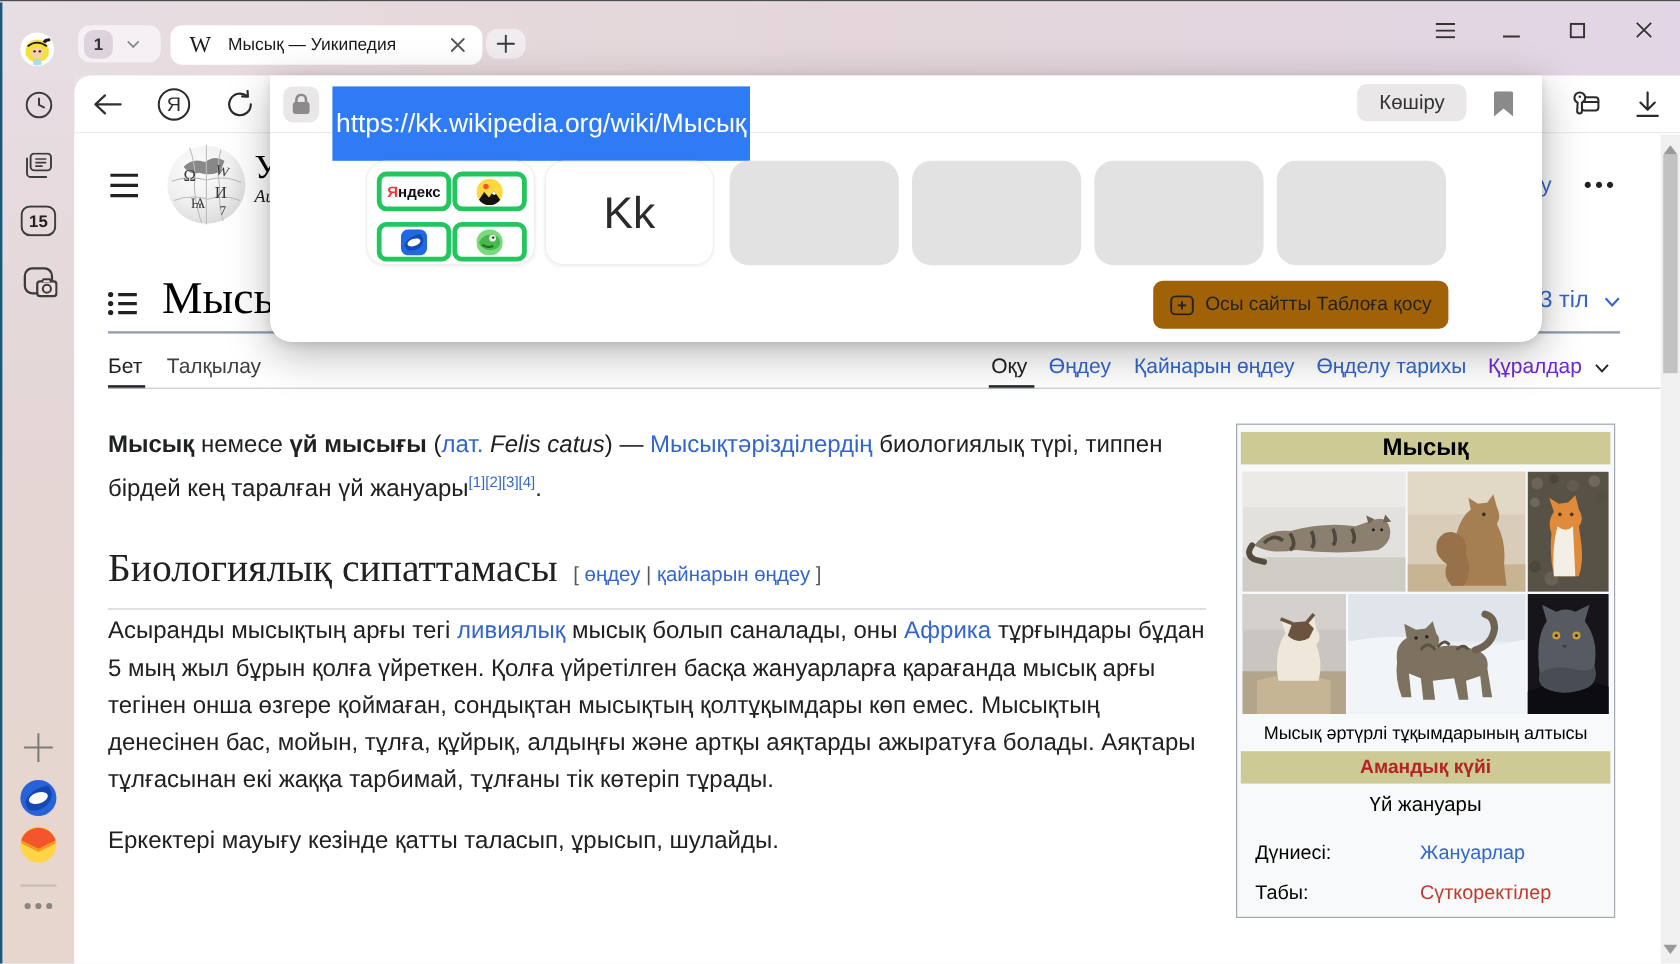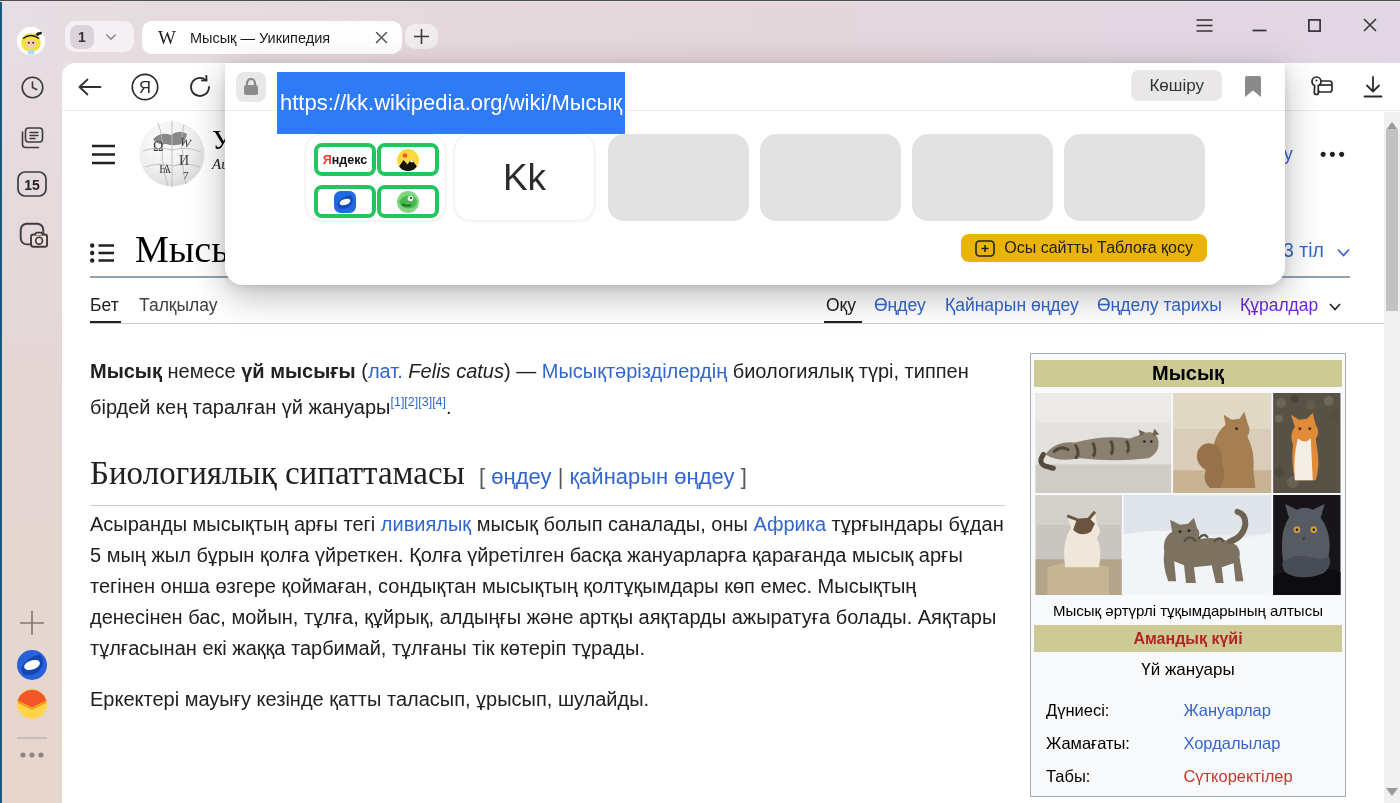--- a/index.html
+++ b/index.html
@@ -52,21 +52,21 @@
 .urlrow { position:absolute; left:0; top:0; width:100%; height:48px; border-bottom:1px solid #ececec; }
 .lock { position:absolute; left:11px; top:9px; width:30px; height:30px; background:#e9e7e7; border-radius:8px; }
 .urlsel { position:absolute; left:52px; top:9px; font-size:22px; background:#2f7bf5; color:#fff; padding:18px 3px; }
 .copybtn { position:absolute; right:63px; top:7px; height:31px; background:#e9e7e8; border-radius:8px; font-size:17px; color:#333; padding:0 18px; display:flex; align-items:center; }
 .bookmark { position:absolute; right:24px; top:13px; }
 .tiles { position:absolute; left:0; top:48px; width:100%; height:180px; }
 .tile { position:absolute; top:23px; width:141px; height:87px; border-radius:16px; }
 .tile-w { background:#fff; border:1px solid #f0f0f0; box-shadow:0 1px 3px rgba(0,0,0,0.06); }
 .tile-g { background:#e2e2e2; }
 .mini { position:absolute; width:62px; height:33px; background:#fff; border:4px solid #22c55e; border-radius:8px; display:flex; align-items:center; justify-content:center; }
-.addbtn { position:absolute; right:78px; top:123px; height:28px; background:#eab308; border-radius:8px; font-size:16px; color:#222; display:flex; align-items:center; padding:0 14px; }
+.addbtn { position:absolute; right:78px; top:123px; height:40px; background:#a16207; border-radius:8px; font-size:16px; color:#222; display:flex; align-items:center; padding:0 14px; }
 </style>
 </head>
 <body>
 <div class="titlebar">
   <div class="avatar">
     <svg width="28" height="28" viewBox="0 0 28 28">
       <circle cx="14" cy="14" r="14" fill="#fff"></circle>
       <path d="M4.5 19 Q3 7 14 6 Q25 7 23.5 19 L20.5 23 Q14 26 7.5 23 Z" fill="#f4e23a"></path>
       <path d="M6 11.5 Q14 5.5 22 11.5" stroke="#1c1c1c" stroke-width="1.5" fill="none"></path>
       <path d="M18.5 7.5 q2.5 -3.5 4 -1.5 q1.5 1.5 -2 3 Z M21.5 5.5 q3 -1.5 3.5 0.5 q0.5 2 -3 1.5 Z" fill="#1c1c1c"></path>
@@ -269,21 +269,21 @@
     <div style="position:absolute;left:1035px;top:183px;font-size:17.5px;color:#3366cc;">Өңделу тарихы</div>
     <div style="position:absolute;left:1178px;top:183px;font-size:17.5px;color:#6d28d9;">Құралдар
       <svg style="margin-left:6px" width="12" height="8" viewBox="0 0 12 8">
           <path d="M1 1 L6 6.5 L11 1" stroke="#202122" stroke-width="1.6" fill="none"></path>
         </svg>
     </div>
     <div class="hr2"></div>
 
     <div class="content">
       <p><b>Мысық</b> немесе <b>үй мысығы</b> (<a class="wl" href="#">лат.</a> <i>Felis catus</i>) — <a class="wl" href="#">Мысықтәрізділердің</a> биологиялық түрі, типпен бірдей кең таралған үй жануары<sup style="font-size:12.5px;"><a class="wl" href="#">[1][2][3][4]</a></sup>.</p>
-      <h2 class="serif" style="font-size:33px;line-height:40px;font-weight:400;margin-top:30px;">Биологиялық сипаттамасы <span style="font-family:'Liberation Sans',sans-serif;font-size:22px;color:#54595d;">&nbsp;[ <a class="wl" href="#">өңдеу</a> | <a class="wl" href="#">қайнарын өңдеу</a> ]</span></h2>
+      <h2 class="serif" style="font-size:33px;line-height:40px;font-weight:400;margin-top:30px;">Биологиялық сипаттамасы <span style="font-family:'Liberation Sans',sans-serif;font-size:17px;color:#54595d;">&nbsp;[ <a class="wl" href="#">өңдеу</a> | <a class="wl" href="#">қайнарын өңдеу</a> ]</span></h2>
       <div style="width:915px;height:1px;background:#c8ccd1;margin-top:8px;"></div>
       <p style="margin-top:3px;">Асыранды мысықтың арғы тегі <a class="wl" href="#">ливиялық</a> мысық болып саналады, оны <a class="wl" href="#">Африка</a> тұрғындары бұдан 5 мың жыл бұрын қолға үйреткен. Қолға үйретілген басқа жануарларға қарағанда мысық арғы тегінен онша өзгере қоймаған, сондықтан мысықтың қолтұқымдары көп емес. Мысықтың денесінен бас, мойын, тұлға, құйрық, алдыңғы және артқы аяқтарды ажыратуға болады. Аяқтары тұлғасынан екі жаққа тарбимай, тұлғаны тік көтеріп тұрады.</p>
       <p style="margin-top:20px;">Еркектері мауығу кезінде қатты таласып, ұрысып, шулайды.</p>
     </div>
 
     <div class="infobox">
       <div class="ib-head" style="margin-top:3px;">Мысық</div>
       <div style="padding:6px 0 0;text-align:center;">
         <svg width="308" height="202" viewBox="0 0 308 204">
 
@@ -353,24 +353,20 @@
       <div style="text-align:center;font-size:17px;padding:8px 0;">Үй жануары</div>
       <table style="width:100%;font-size:16.5px;border-spacing:0;margin-top:6px;">
           <colgroup>
             <col style="width:48.5%">
             <col>
           </colgroup>
         <tbody>
             <tr>
               <td style="padding:0 0 0 12px;line-height:33px;">Дүниесі:</td>
               <td><a class="wl" href="#">Жануарлар</a></td>
-            </tr>
-        <tr>
-              <td style="padding:0 0 0 12px;line-height:33px;">Жамағаты:</td>
-              <td><a class="wl" href="#">Хордалылар</a></td>
             </tr>
         <tr>
               <td style="padding:0 0 0 12px;line-height:33px;">Табы:</td>
               <td><a class="wl" href="#" style="color:#c0392b;">Сүткоректілер</a></td>
             </tr>
       </tbody>
         </table>
     </div>
     <div class="scrollbar">
       <div style="position:absolute;left:2px;top:4px;"><svg width="12" height="8" viewBox="0 0 12 8">

